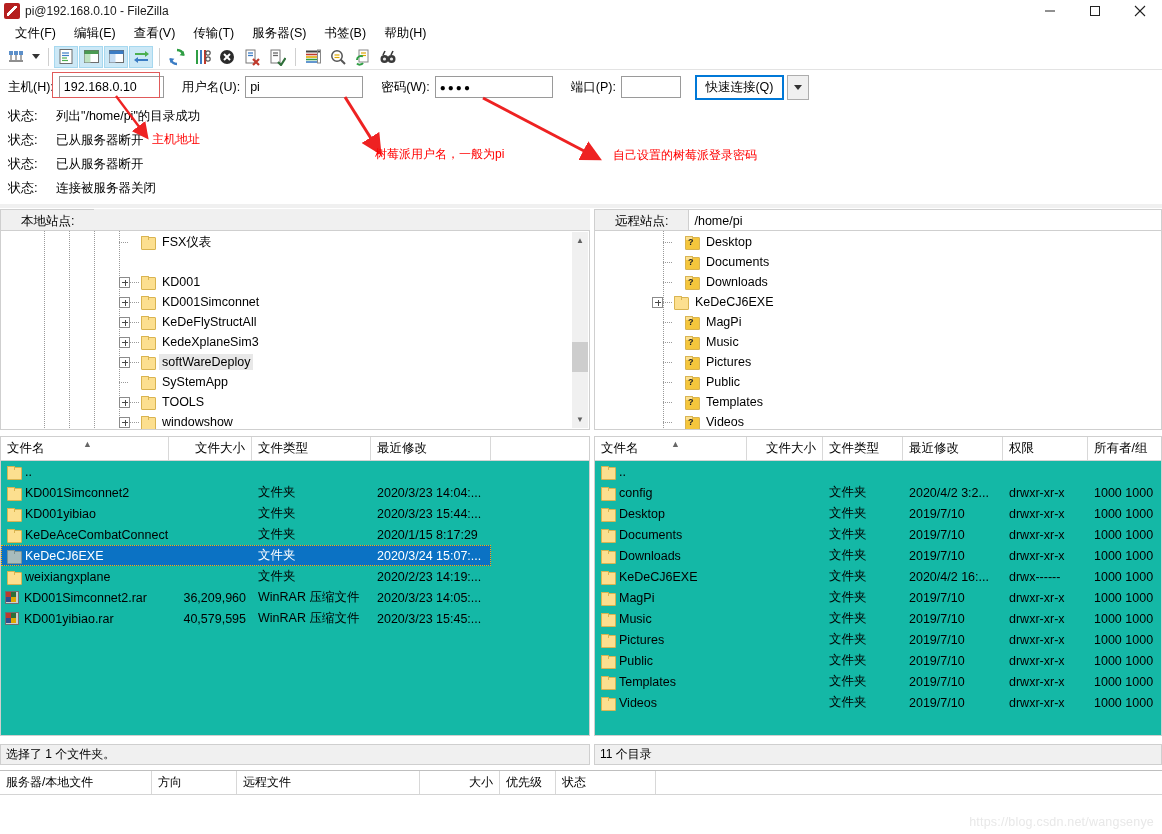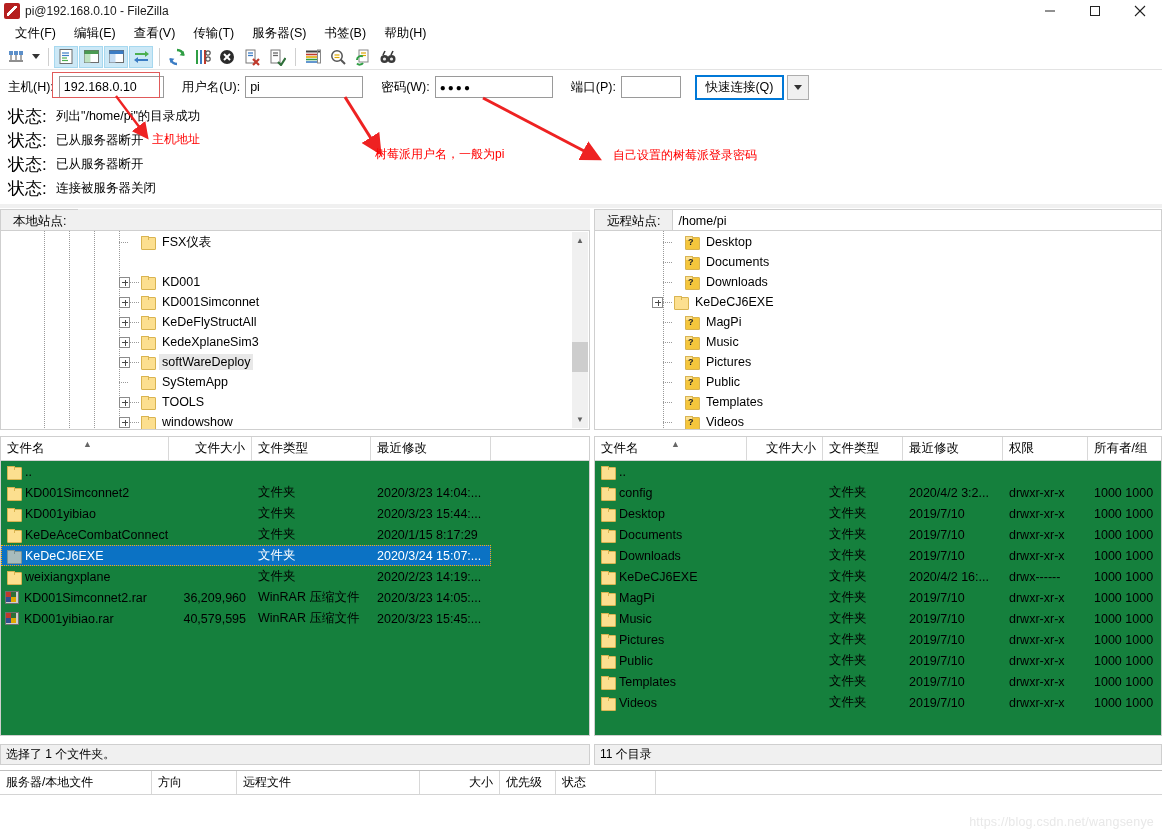--- a/index.html
+++ b/index.html
@@ -94,42 +94,42 @@
     content:""; border-left:4px solid transparent; border-right:4px solid transparent;
     border-top:5px solid #333;
   }
 
   
   .logarea {
     position:absolute; left:0; top:104px; width:1162px; height:99px;
     background:#ffffff; overflow:hidden;
   }
   .log-row { display:flex; height:24px; align-items:center; padding-left:8px; }
-  .log-key { width:48px; font-size:17px; color:#000; }
+  .log-key { width:48px; font-size:13px; color:#000; }
   .log-msg { font-size:12.5px; color:#000; }
 
   
   .anno { position:absolute; color:#ff0000; font-size:12px; white-space:nowrap; }
   .anno-svg { position:absolute; left:0; top:0; width:1162px; height:834px; pointer-events:none; }
   .redbox {
     position:absolute; border:1px solid #e05a5a; pointer-events:none;
   }
 
   
   .hsplit {
     position:absolute; left:0; width:1162px; height:5px; background:#f0f0f0;
     border-top:1px solid #ffffff;
   }
 
   .sitebar {
     position:absolute; height:24px; display:flex; align-items:center;
     background:#f0f0f0;
   }
   .sitebar-label {
-    height:24px; min-width:60px; padding:0 12px;
+    height:24px; min-width:60px; padding:0 20px;
     display:flex; align-items:center; justify-content:center;
     font-size:12.5px; background:#f0f0f0; border:1px solid #cfcfcf;
     border-right:none;
   }
   .sitebar-field {
     height:24px; flex:1; background:#fff; border:1px solid #cfcfcf;
     display:flex; align-items:center; padding-left:5px; font-size:12.5px;
     position:relative;
   }
   .sitebar-chev {
@@ -192,21 +192,21 @@
   .vs-arrow {
     position:absolute; left:0; width:16px; height:17px;
     display:flex; align-items:center; justify-content:center; color:#606060; font-size:8px;
   }
   .vs-thumb {
     position:absolute; left:0; width:16px; background:#cdcdcd;
   }
 
   
   .listpanel {
-    position:absolute; background:#15803d; border:1px solid #cfcfcf; overflow:hidden;
+    position:absolute; background:#14b8a6; border:1px solid #cfcfcf; overflow:hidden;
   }
   .lp-head {
     position:absolute; left:0; top:0; height:24px; width:100%;
     background:#ffffff; border-bottom:1px solid #d4d4d4;
   }
   .lp-col {
     position:absolute; top:0; height:23px; display:flex; align-items:center;
     font-size:12.5px; color:#000; border-right:1px solid #d8d8d8;
     padding:0 6px;
   }

